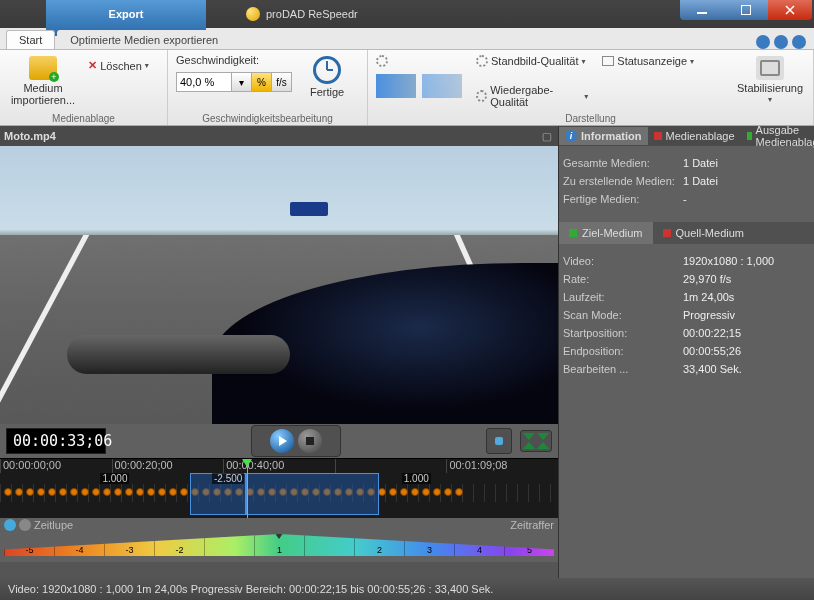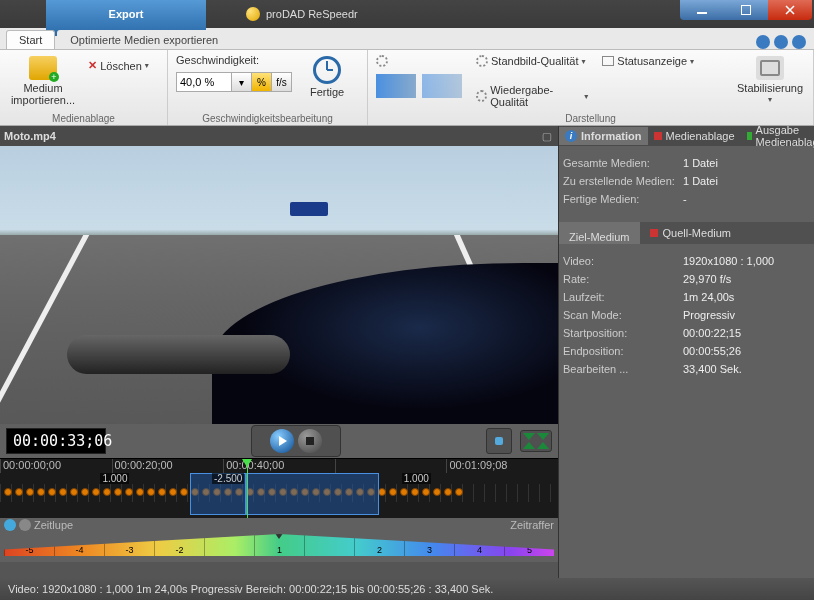--- a/index.html
+++ b/index.html
@@ -107,21 +107,21 @@
 .sq{width:8px;height:8px;}
 .iico{width:12px;height:12px;border-radius:50%;background:#3a7ac0;color:#fff;display:flex;align-items:center;justify-content:center;font-size:9px;font-style:italic;font-weight:bold;}
 
 .infogrid{padding:8px 4px;color:#ddd;font-size:11px;}
 .irow{display:flex;padding:3px 0;}
 .irow .k{width:120px;color:#ccc;}
 .irow .v{color:#eee;}
 
 .subtabs{height:22px;display:flex;background:#505050;margin:6px 0 0;}
 .stab{padding:4px 10px;display:flex;align-items:center;gap:5px;color:#ddd;}
-.stab.active{background:#707070;flex-direction:column;}
+.stab.active{background:#707070;}
 
 .link{color:#8ab8e8;}
 
 
 .status{position:absolute;bottom:0;left:0;right:0;height:22px;background:linear-gradient(#555,#444);color:#ddd;display:flex;align-items:center;padding:0 8px;font-size:11px;}
 </style>
 </head>
 <body>
 
 <div class="titlebar">

